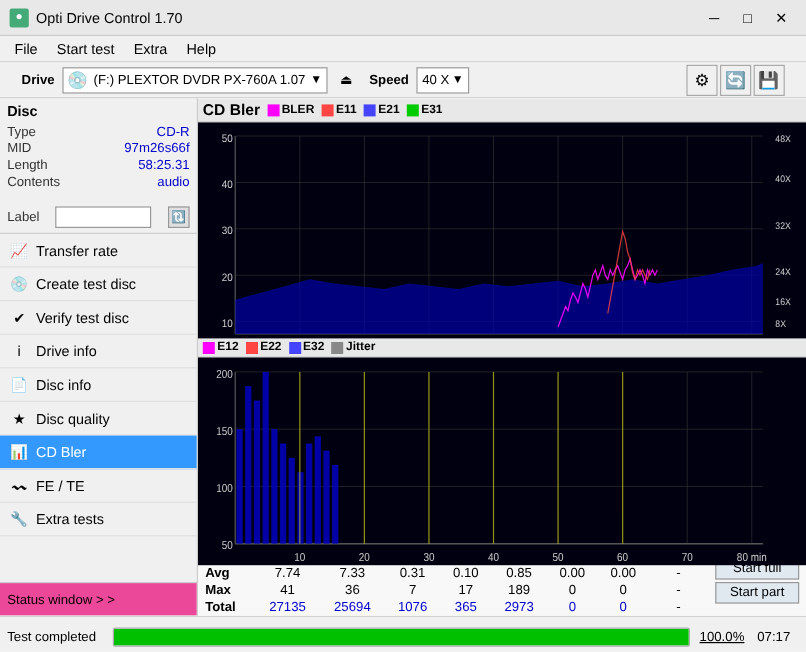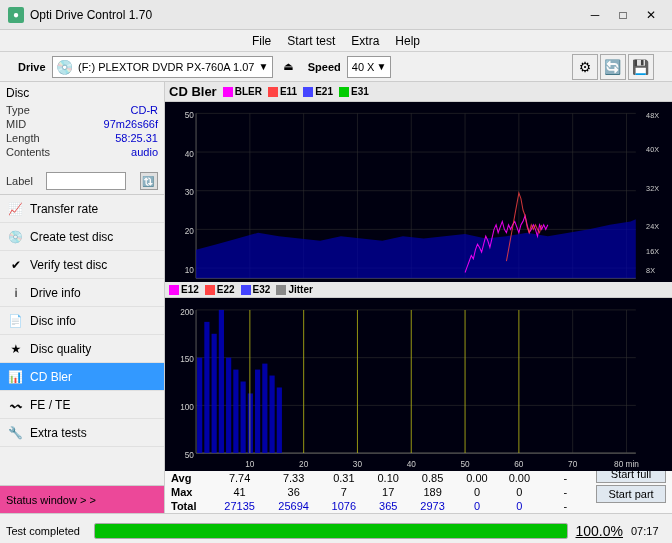--- a/index.html
+++ b/index.html
@@ -37,21 +37,20 @@
     }
 
     
     .menubar {
       background: #f0f0f0;
       height: 22px;
       display: flex;
       align-items: center;
       padding: 0 4px;
       border-bottom: 1px solid #d0d0d0;
-      justify-content: center;
     }
     .menu-item {
       padding: 2px 8px;
       cursor: pointer;
       font-size: 12px;
     }
 
     
     .drivebar {
       background: #f0f0f0;
@@ -87,21 +86,21 @@
       border-right: 1px solid #ccc;
       display: flex;
       flex-direction: column;
       overflow: hidden;
     }
     .disc-section {
       padding: 4px 6px;
       border-bottom: 1px solid #ccc;
     }
     .disc-header {
-      font-weight: normal;
+      font-weight: bold;
       font-size: 12px;
       margin-bottom: 4px;
     }
     .disc-row {
       display: flex;
       justify-content: space-between;
       margin-bottom: 2px;
       font-size: 11px;
     }
     .disc-key { color: #333; }
@@ -236,21 +235,21 @@
       height: 16px;
       background: #e0e0e0;
       border: 1px solid #aaa;
       border-radius: 2px;
       overflow: hidden;
     }
     .progress-bar-inner {
       height: 100%;
       background: #00c000;
     }
-    .progress-pct { font-size: 14px; min-width: 40px; text-decoration: underline; }
+    .progress-pct { font-size: 11px; min-width: 40px; text-decoration: underline; }
     .progress-time { font-size: 11px; min-width: 35px; }
     .status-text { font-size: 11px; min-width: 80px; }
 
     .stats-row {
       display: flex;
       align-items: center;
     }
     .stats-table-wrap {
       flex: 1;
     }

